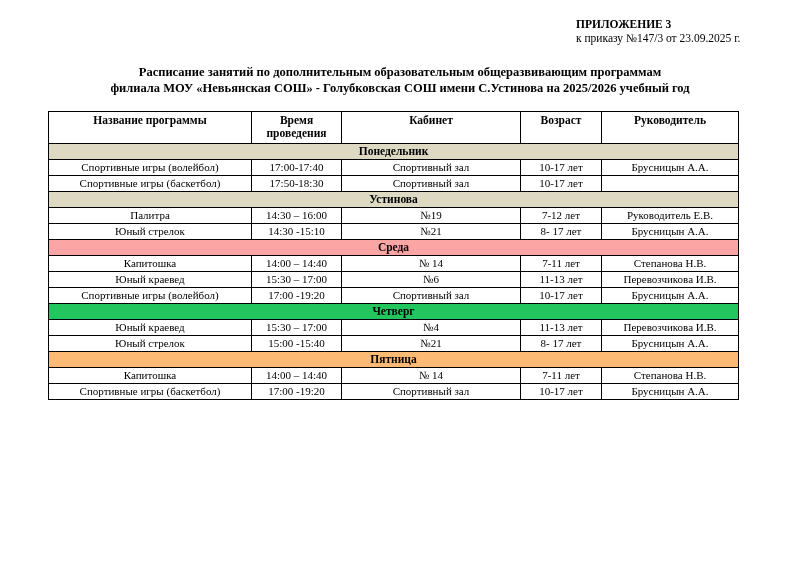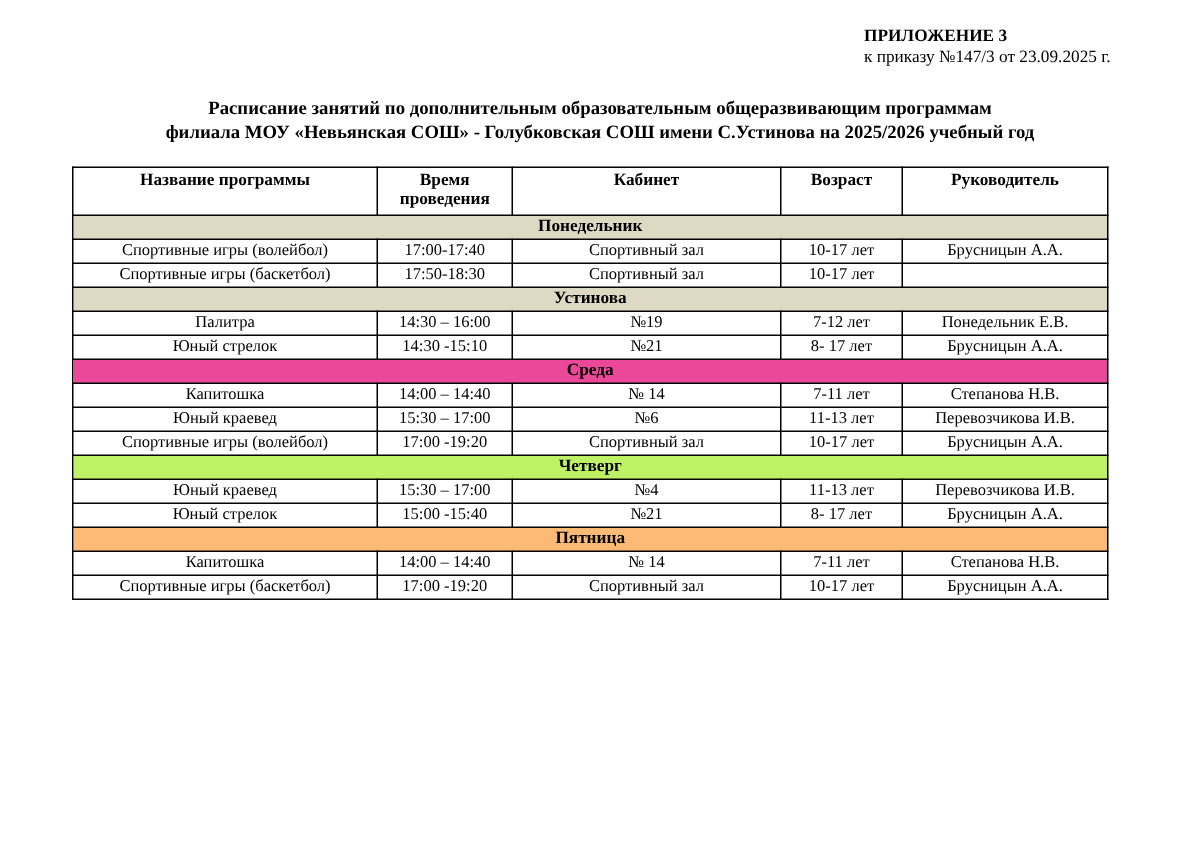--- a/index.html
+++ b/index.html
@@ -114,31 +114,31 @@
         <td></td>
       </tr>
       <tr class="day-band">
         <td colspan="5" style="background: rgb(221, 217, 195);">Устинова</td>
       </tr>
       <tr>
         <td>Палитра</td>
         <td>14:30 – 16:00</td>
         <td>№19</td>
         <td>7-12 лет</td>
-        <td>Понедельник Е.В.</td>
+        <td>Руководитель Е.В.</td>
       </tr>
       <tr>
         <td>Юный стрелок</td>
         <td>14:30 -15:10</td>
         <td>№21</td>
         <td>8- 17 лет</td>
         <td>Брусницын А.А.</td>
       </tr>
       <tr class="day-band">
-        <td colspan="5" style="background: #ec4899; text-align: center;">Среда</td>
+        <td colspan="5" style="background: #fca5a5; text-align: center;">Среда</td>
       </tr>
       <tr>
         <td>Капитошка</td>
         <td>14:00 – 14:40</td>
         <td>№ 14</td>
         <td>7-11 лет</td>
         <td>Степанова Н.В.</td>
       </tr>
       <tr>
         <td>Юный краевед</td>
@@ -148,21 +148,21 @@
         <td>Перевозчикова И.В.</td>
       </tr>
       <tr>
         <td>Спортивные игры (волейбол)</td>
         <td>17:00 -19:20</td>
         <td>Спортивный зал</td>
         <td>10-17 лет</td>
         <td>Брусницын А.А.</td>
       </tr>
       <tr class="day-band">
-        <td colspan="5" style="background: #bef264;">Четверг</td>
+        <td colspan="5" style="background: #22c55e;">Четверг</td>
       </tr>
       <tr>
         <td>Юный краевед</td>
         <td>15:30 – 17:00</td>
         <td>№4</td>
         <td>11-13 лет</td>
         <td>Перевозчикова И.В.</td>
       </tr>
       <tr>
         <td>Юный стрелок</td>

